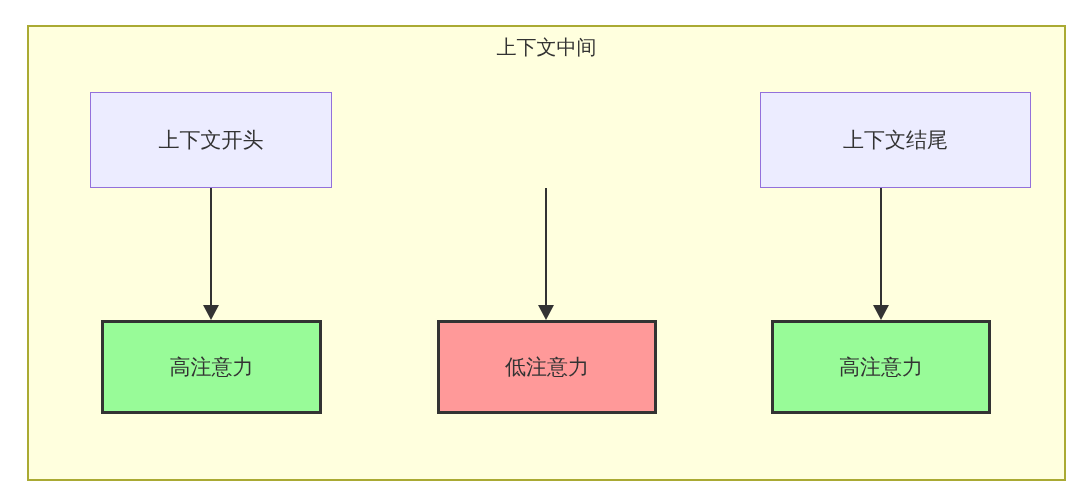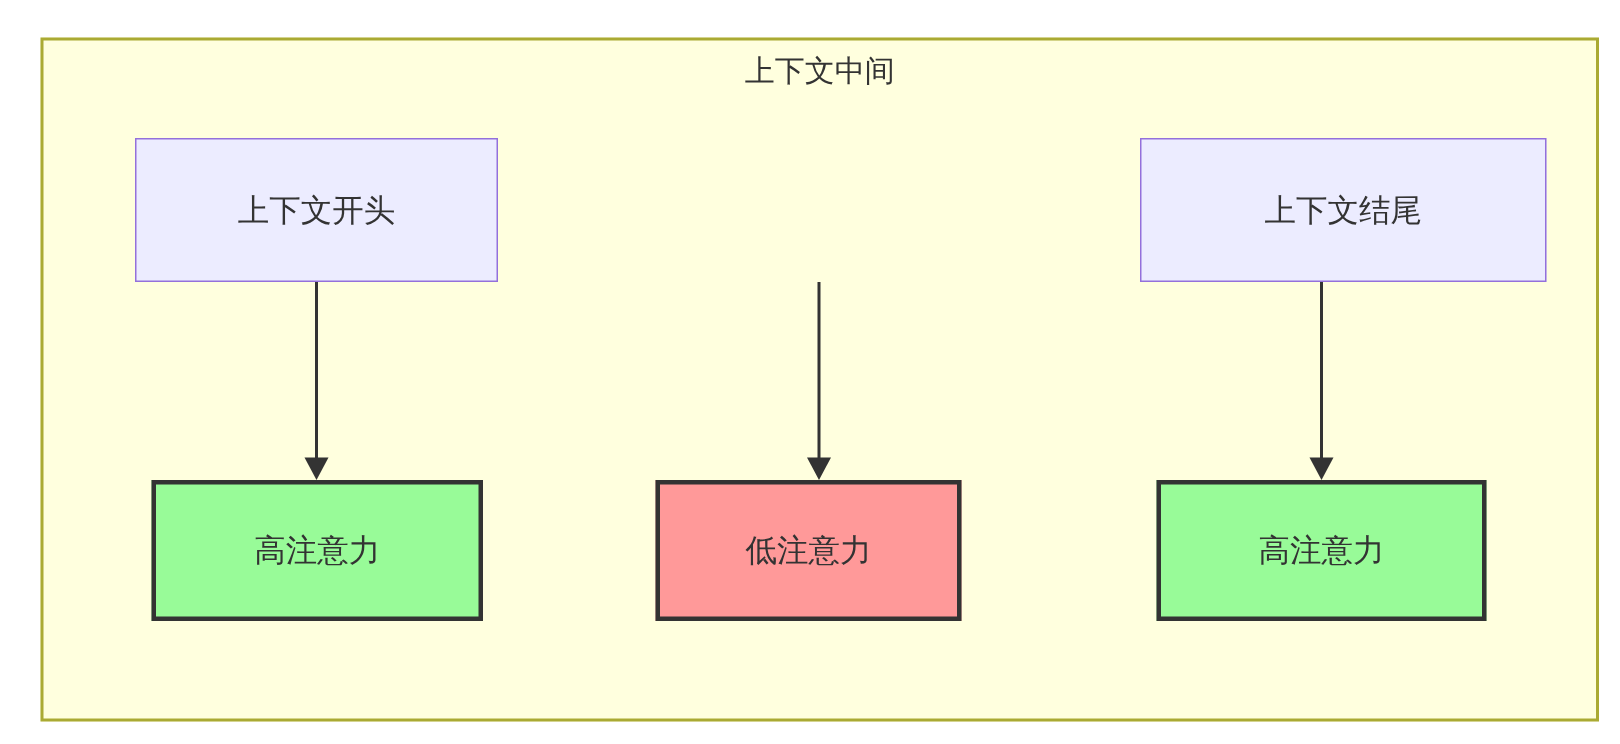--- a/index.html
+++ b/index.html
@@ -58,21 +58,21 @@
     border: 3px solid #333333;
   }
   .node.level-high { background: #98fb98; }
   .node.level-low  { background: #ff9999; }
 
   .ctx-1 { left: 90px;  width: 242px; }
   .ctx-2 { left: 425px; width: 243px; }
   .ctx-3 { left: 760px; width: 271px; }
 
   .res-1 { left: 101px; width: 221px; }
-  .res-2 { left: 437px; width: 204px; }
+  .res-2 { left: 437px; width: 220px; }
   .res-3 { left: 771px; width: 220px; }
 
   
   .arrow-line {
     position: absolute;
     top: 188px;
     width: 2px;
     height: 119px;
     background: #333333;
   }

